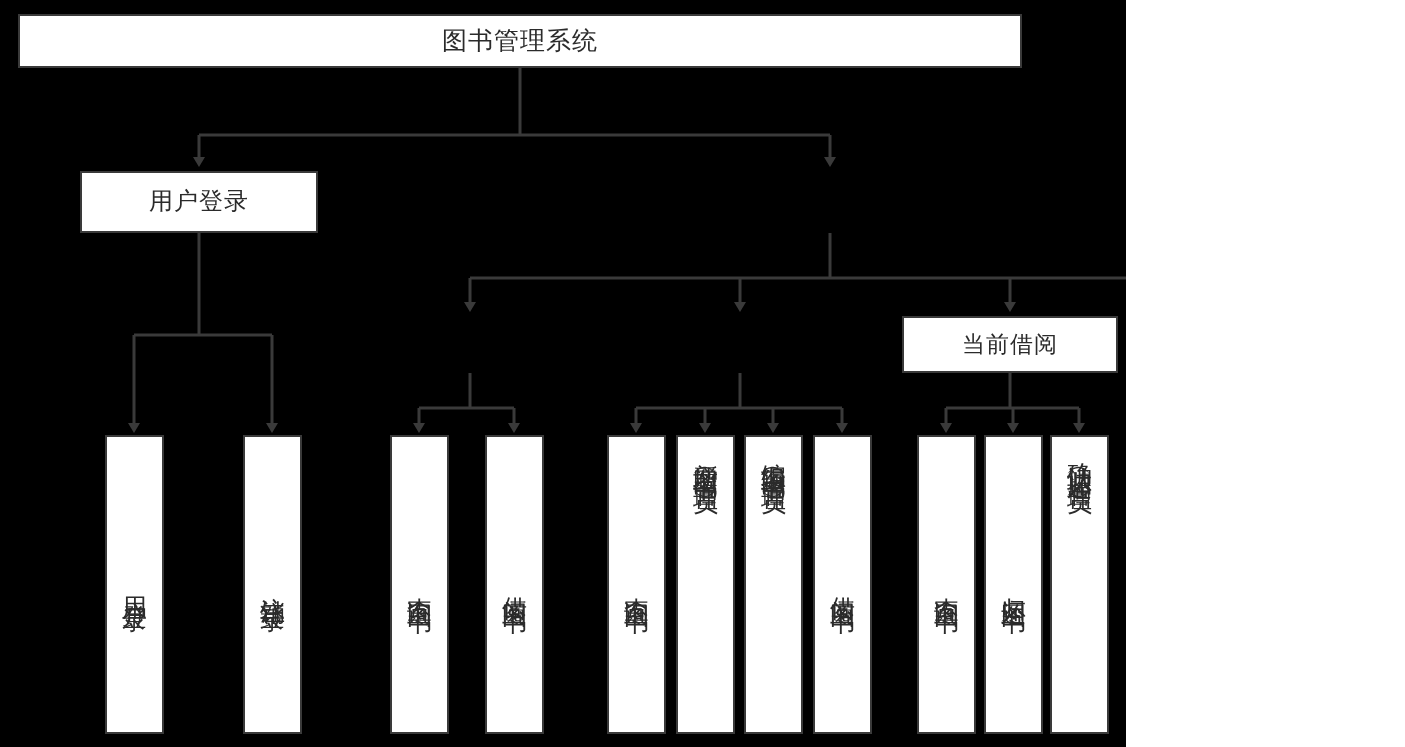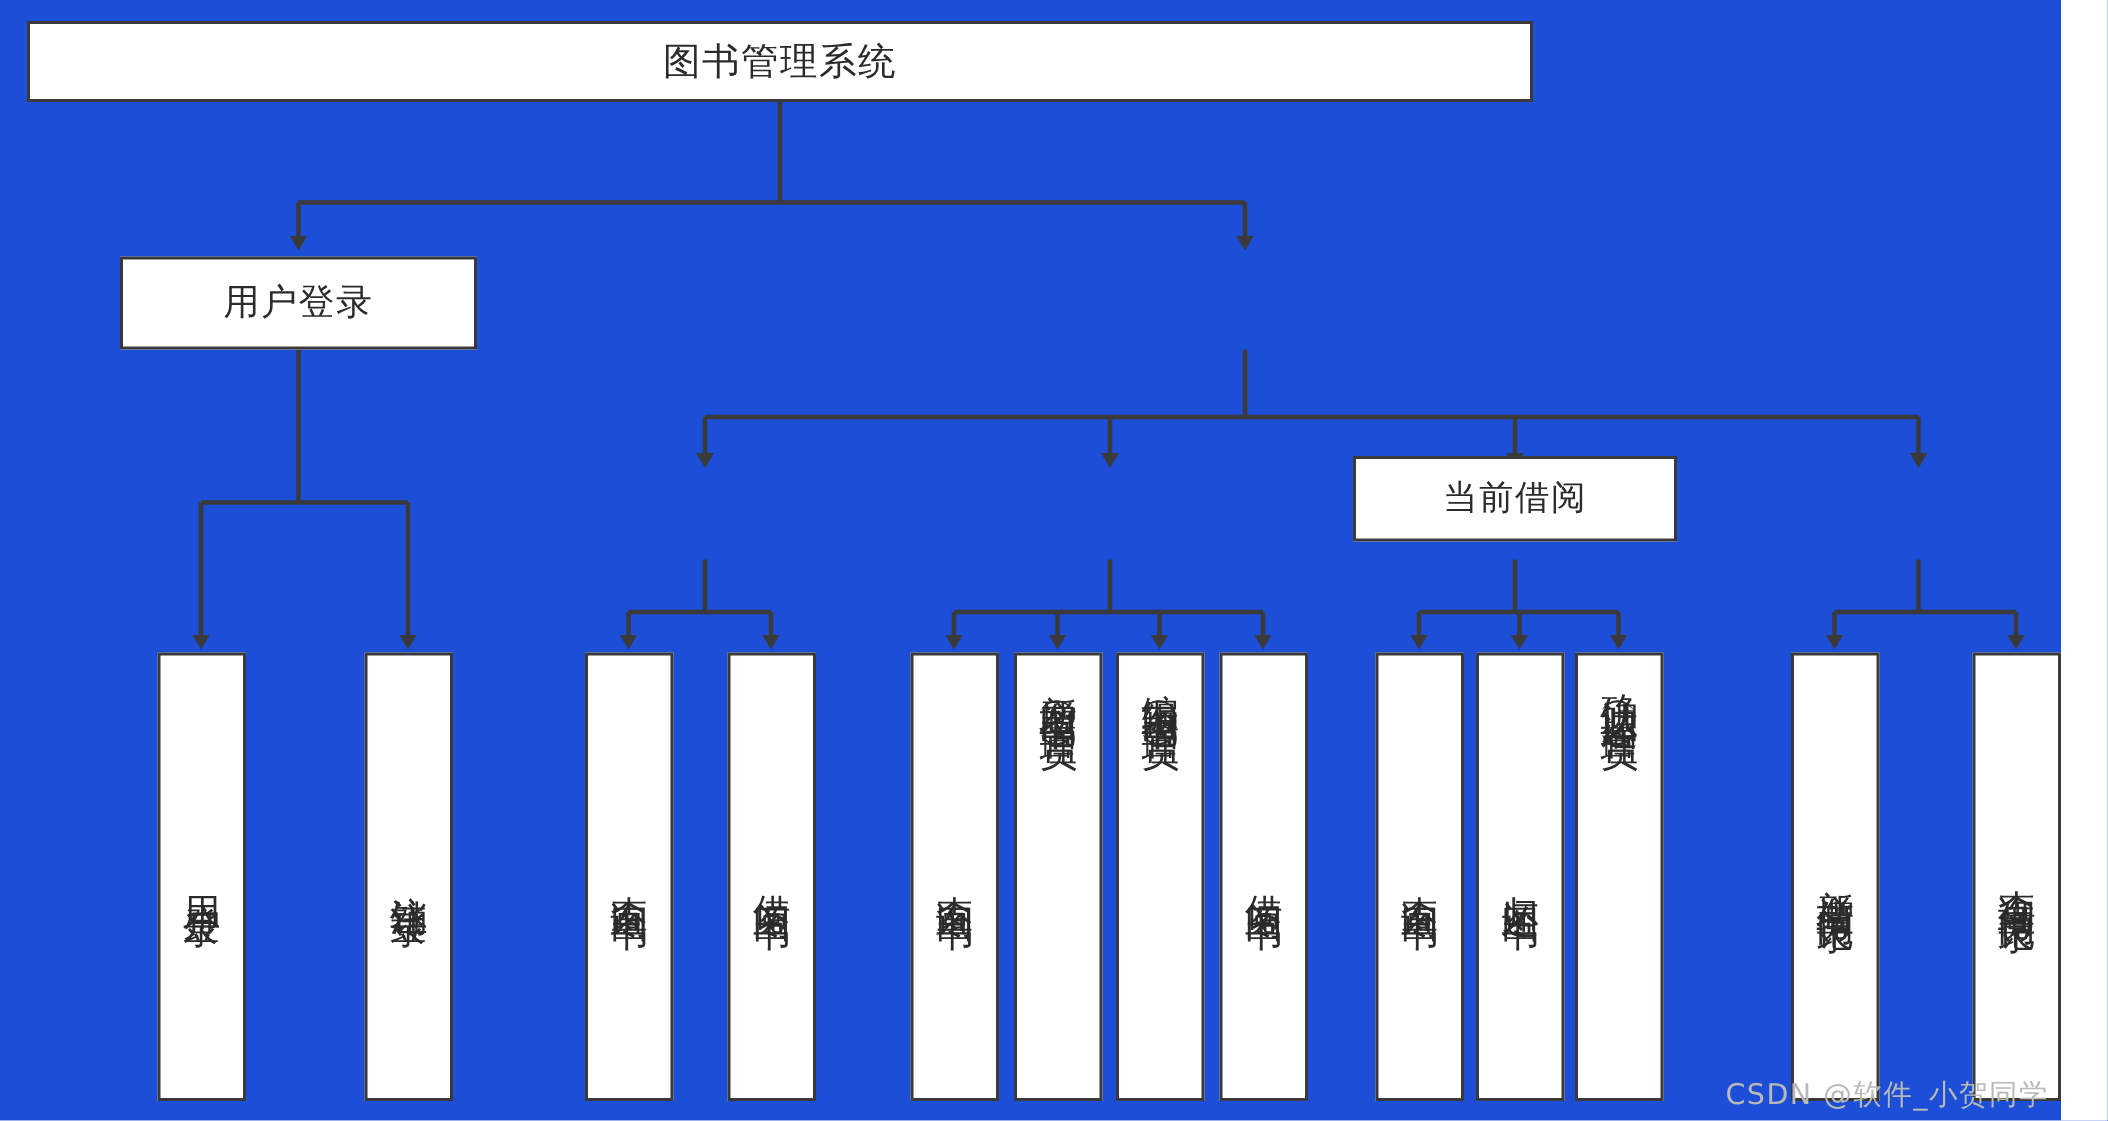--- a/index.html
+++ b/index.html
@@ -2,23 +2,23 @@
 <html><head>
 <meta charset="utf-8">
 <style>
   html,body{margin:0;padding:0;background:#ffffff;}
   body{
     font-family:"DejaVu Sans","Liberation Sans",sans-serif;
     -webkit-font-smoothing:antialiased;
   }
   #canvas{
     position:relative;
-    width:1374px;
+    width:1126px;
     height:747px;
-    background:#1d4ed8;
+    background:#000000;
     overflow:hidden;
   }
   svg.wires{
     position:absolute;
     left:0; top:0;
     width:1405px; height:747px;
     pointer-events:none;
   }
   .node{
     position:absolute;
@@ -126,21 +126,21 @@
   </svg>
 
   <div class="node root" style="left:18px; top:14px; width:1004px; height:54px;">
     <span class="label">图书管理系统</span>
   </div>
 
   <div class="node lvl2" style="left:80px; top:171px; width:238px; height:62px;">
     <span class="label">用户登录</span>
   </div>
 
-  <div class="node lvl3" style="left:902px; top:304px; width:216px; height:57px;">
+  <div class="node lvl3" style="left:902px; top:316px; width:216px; height:57px;">
     <span class="label">当前借阅</span>
   </div>
 
   <div class="node leaf" style="left:105px; top:435px; width:59px; height:299px;">
     <span class="label">用户登录</span>
   </div>
   <div class="node leaf" style="left:243px; top:435px; width:59px; height:299px;">
     <span class="label">注销登录</span>
   </div>
 
@@ -174,15 +174,14 @@
     <span class="label">确认归还（管理员）</span>
   </div>
 
   <div class="node leaf" style="left:1194px; top:435px; width:59px; height:299px;">
     <span class="label">新增借阅记录</span>
   </div>
   <div class="node leaf" style="left:1315px; top:435px; width:59px; height:299px;">
     <span class="label">查询借阅记录</span>
   </div>
 
-  <div class="watermark">CSDN @软件_小贺同学</div>
 
 </div>
 
 </body></html>

